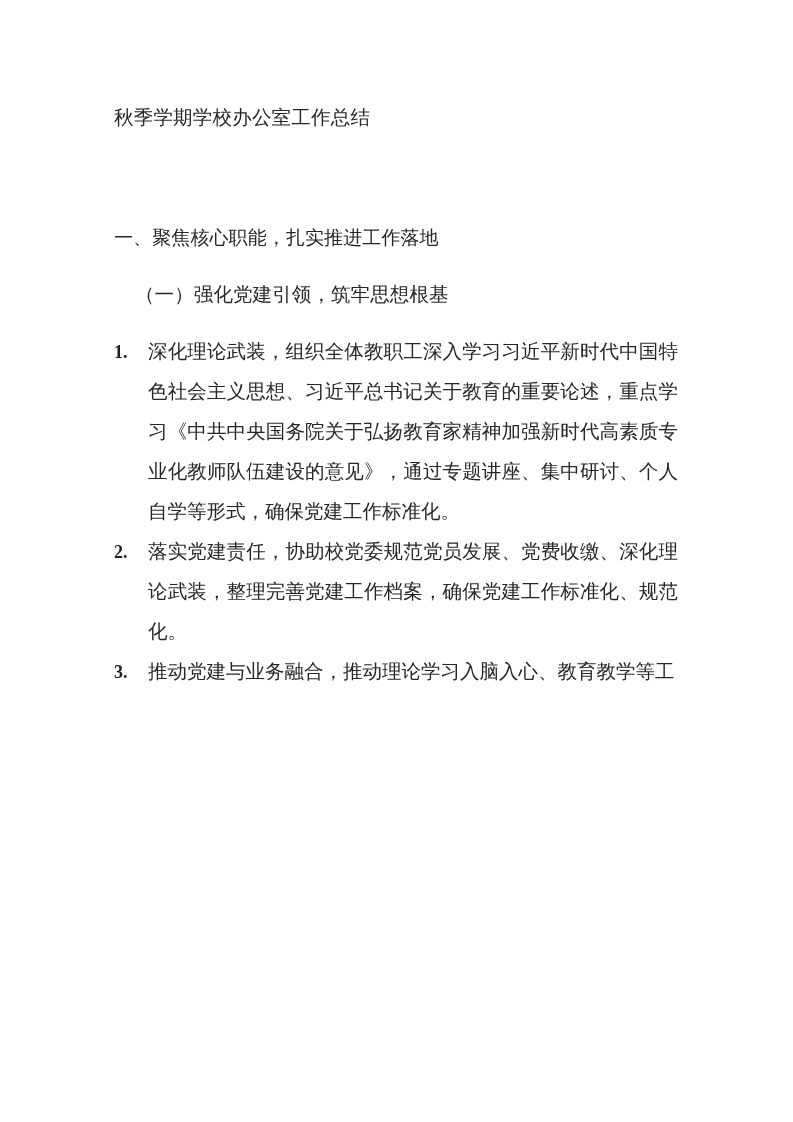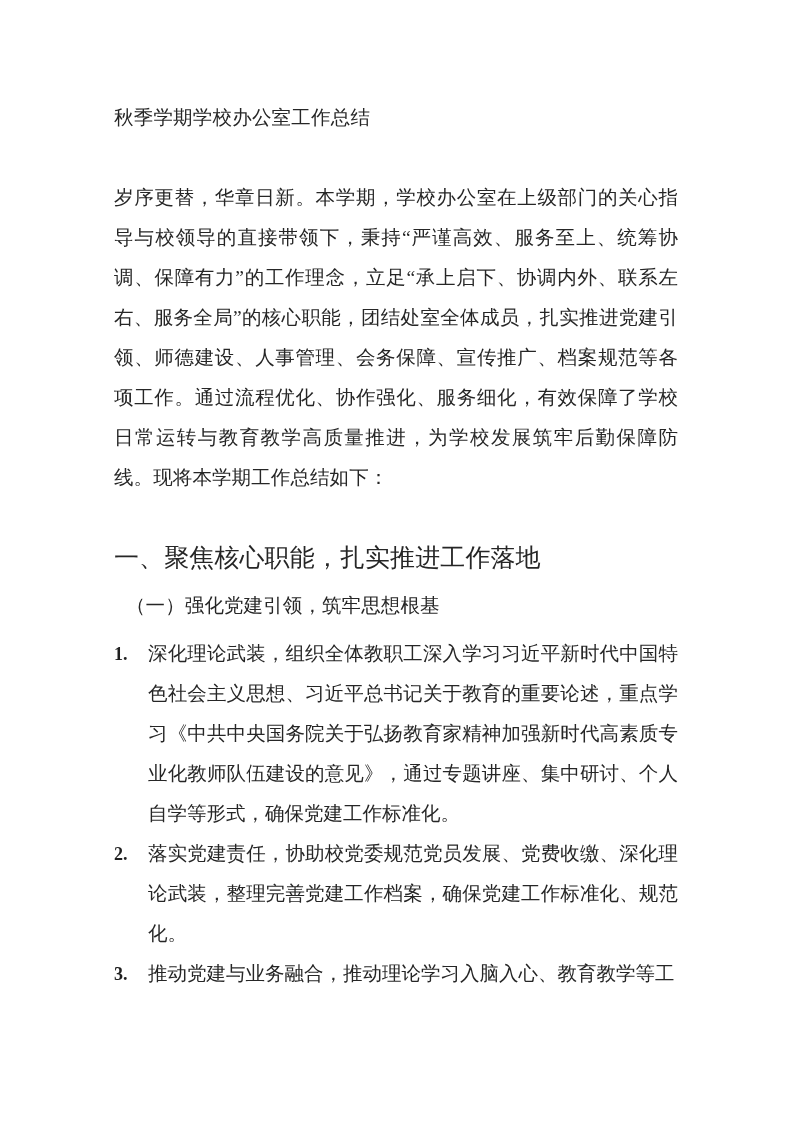--- a/index.html
+++ b/index.html
@@ -52,29 +52,29 @@
     line-height: 40px;
     text-align: justify;
     text-justify: inter-ideograph;
     letter-spacing: 0.1px;
     color: #262626;
     word-break: break-all;
   }
 
   .heading-1 {
     margin: 0;
-    font-size: 25px;
+    font-size: 19px;
     line-height: 40px;
     font-weight: normal;
     color: #262626;
     letter-spacing: 0.1px;
   }
 
   .heading-2 {
-    margin: 8px;
+    margin: 17px;
     font-size: 19.5px;
     line-height: 40px;
     font-weight: normal;
     color: #262626;
     letter-spacing: 0.1px;
     padding-left: 4px;
   }
 
   ol.num-list {
     margin: 0;
@@ -114,21 +114,20 @@
 </head>
 <body>
 
 <div class="page">
   <div class="content">
 
     <div class="doc-title">秋季学期学校办公室工作总结</div>
 
     <div class="spacer-line"></div>
 
-    <p class="para">岁序更替，华章日新。本学期，学校办公室在上级部门的关心指导与校领导的直接带领下，秉持“严谨高效、服务至上、统筹协调、保障有力”的工作理念，立足“承上启下、协调内外、联系左右、服务全局”的核心职能，团结处室全体成员，扎实推进党建引领、师德建设、人事管理、会务保障、宣传推广、档案规范等各项工作。通过流程优化、协作强化、服务细化，有效保障了学校日常运转与教育教学高质量推进，为学校发展筑牢后勤保障防线。现将本学期工作总结如下：</p>
 
     <div class="spacer-line"></div>
 
     <div class="heading-1">一、聚焦核心职能，扎实推进工作落地</div>
 
     <div class="heading-2">（一）强化党建引领，筑牢思想根基</div>
 
 
     <ol class="num-list">
       <li class="num-item">

